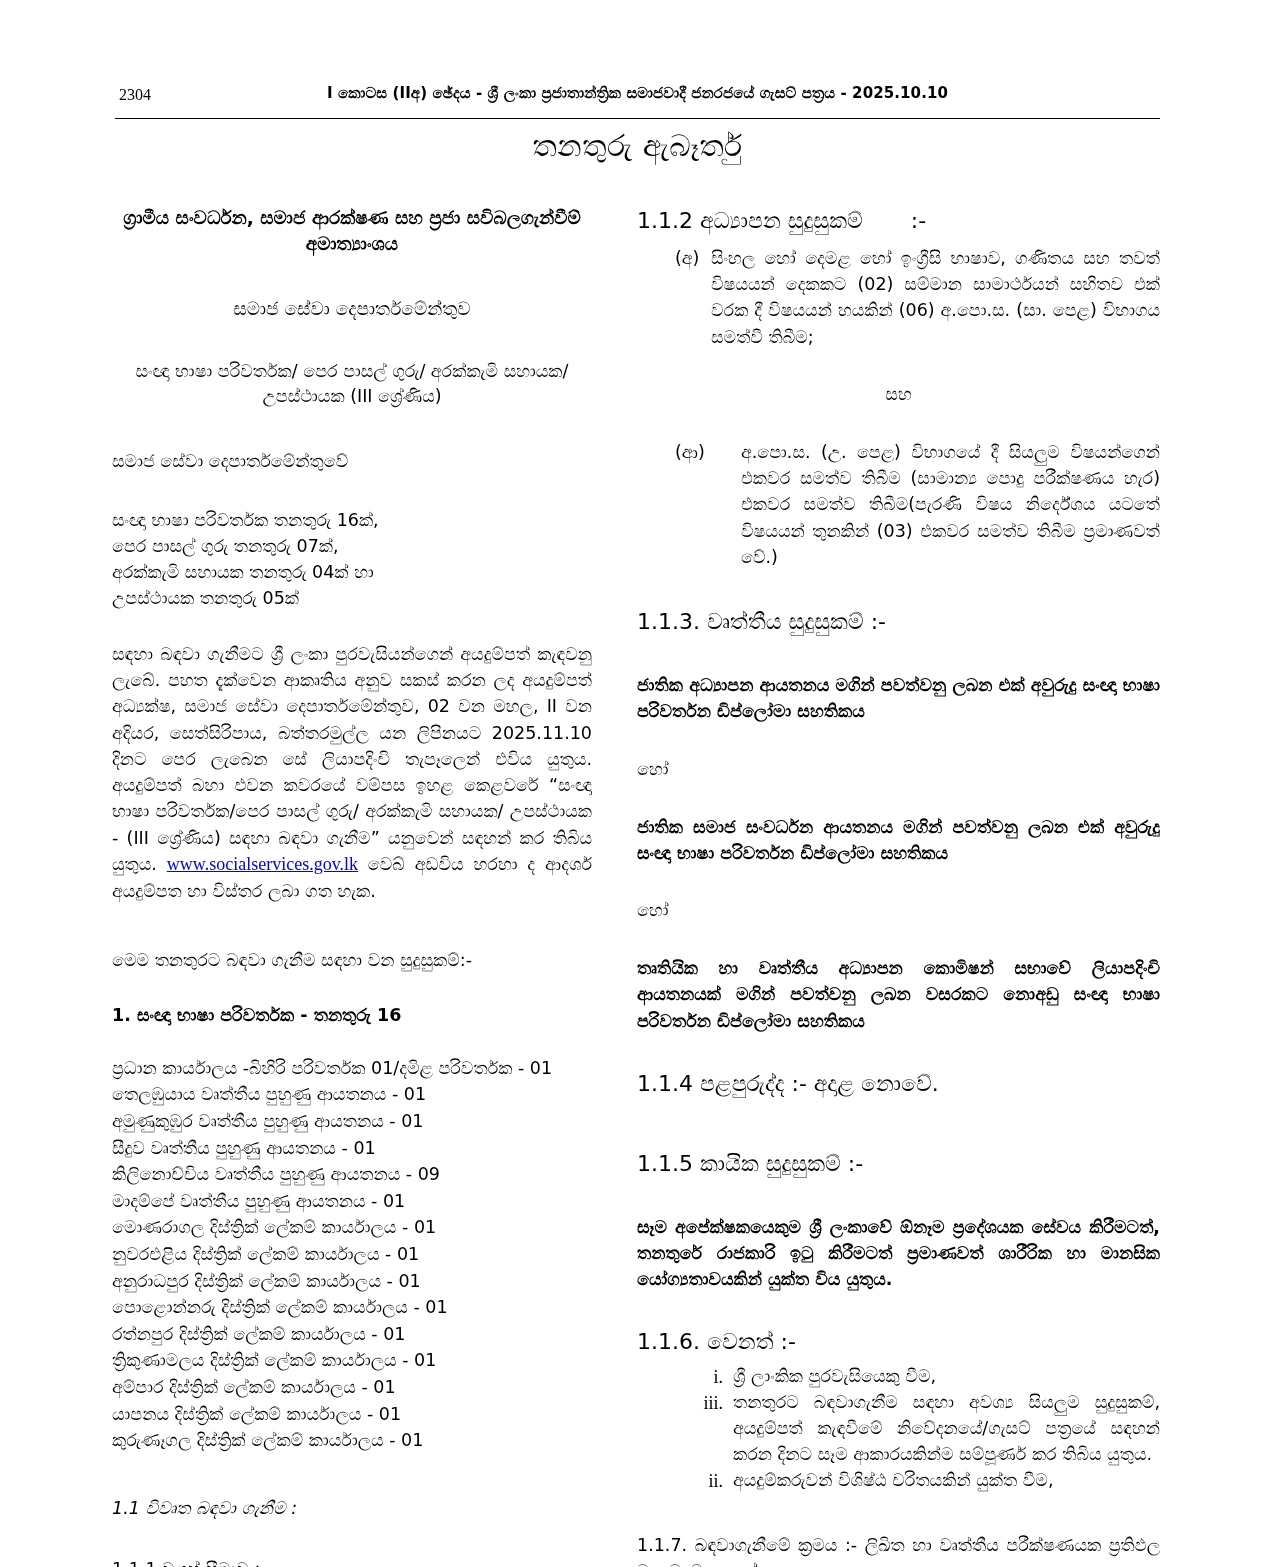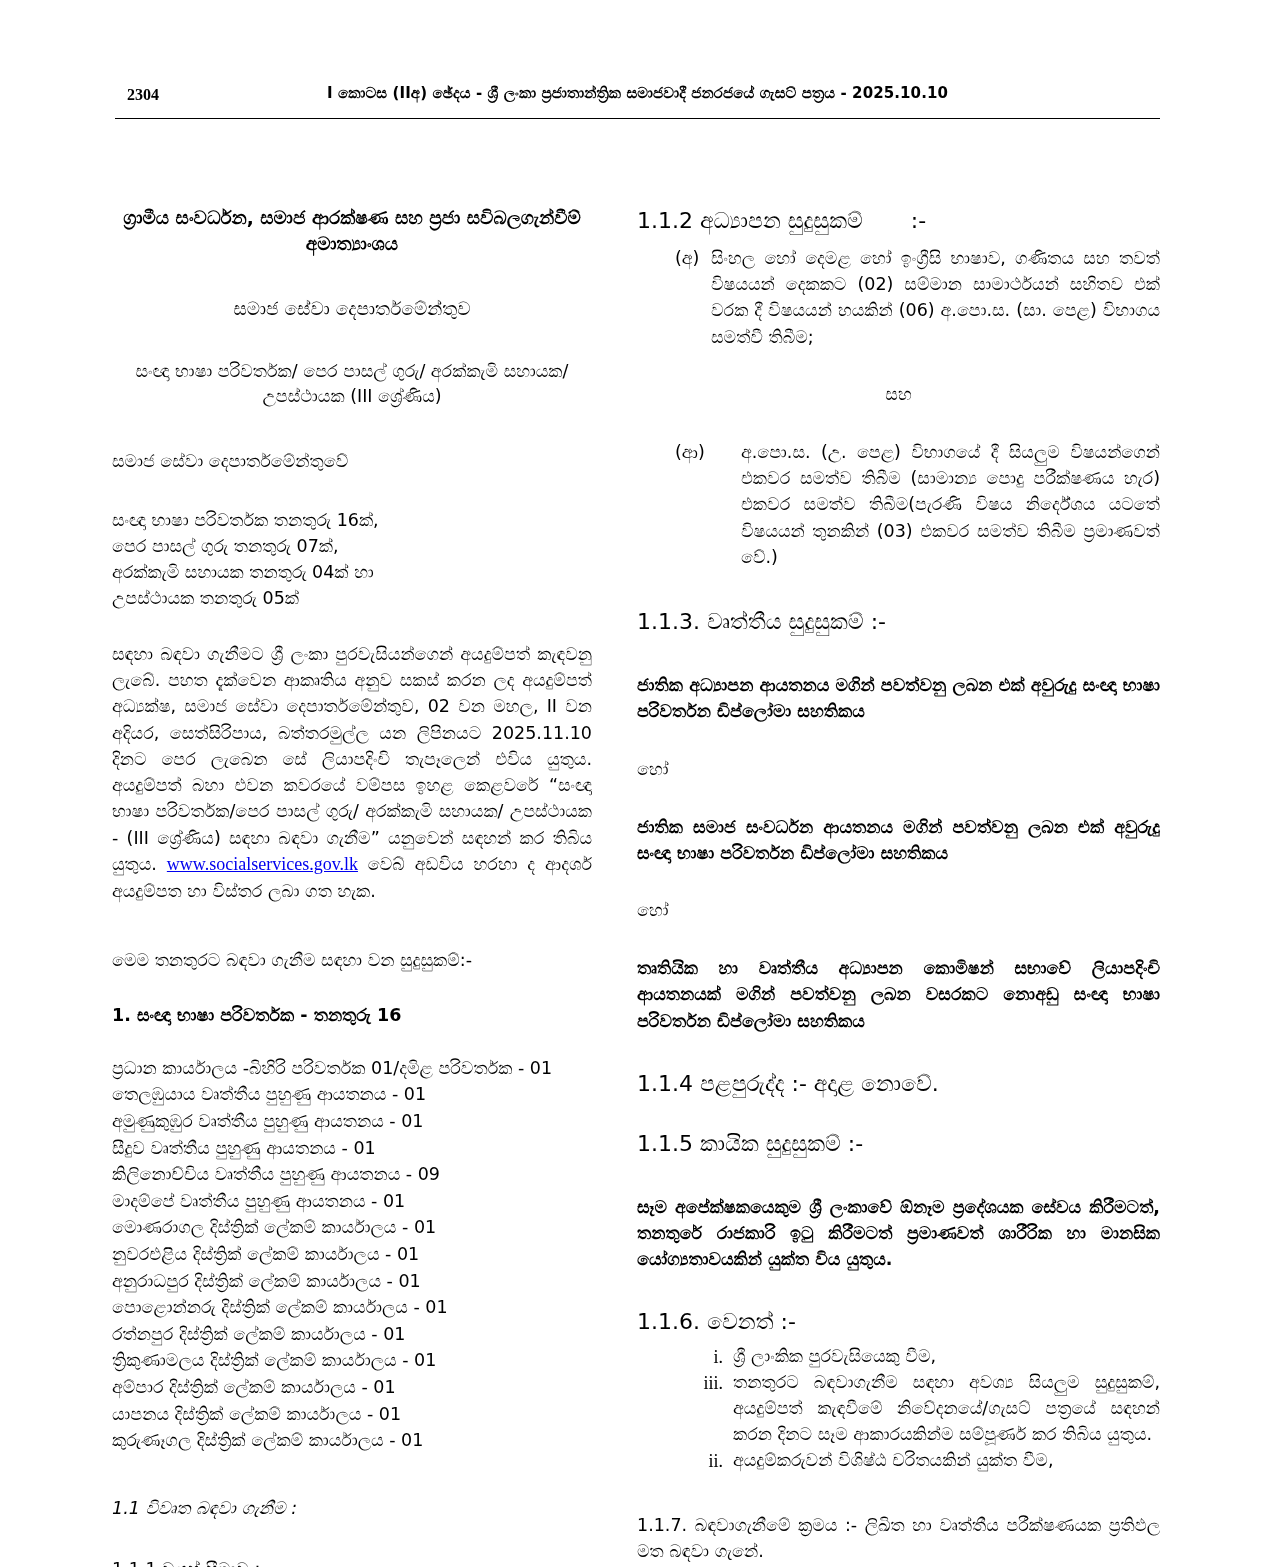--- a/index.html
+++ b/index.html
@@ -30,23 +30,23 @@
     left: 115px;
     top: 84px;
     width: 1045px;
     height: 26px;
     font-size: 15.5px;
     font-weight: bold;
     font-family: "DejaVu Sans", "Liberation Sans", sans-serif;
   }
   .rh-page-no {
     position: absolute;
-    left: 12px;
+    left: 4px;
     top: 2px;
-    font-weight: bold;
+    font-weight: normal;
     font-family: "Liberation Serif", "DejaVu Serif", serif;
     font-size: 16px;
   }
   .rh-title {
     position: absolute;
     left: 0;
     right: 0;
     top: 0;
     text-align: center;
     font-size: 15px;
@@ -246,20 +246,21 @@
 <body>
 
 <div class="page">
 
   <div class="running-head">
     <span class="rh-page-no">2304</span>
     <span class="rh-title">I කොටස (IIඅ) ඡේදය - ශ්‍රී ලංකා ප්‍රජාතාන්ත්‍රික සමාජවාදී ජනරජයේ ගැසට් පත්‍රය - 2025.10.10</span>
   </div>
   <div class="head-rule"></div>
 
+  <div class="doc-title">තනතුරු ඇබෑර්තු</div>
 
   <div class="col col-left">
 
     <div class="ministry">ග්‍රාමීය සංවර්ධන, සමාජ ආරක්ෂණ සහ ප්‍රජා සවිබලගැන්වීම් අමාත්‍යාංශය</div>
 
     <div class="dept">සමාජ සේවා දෙපාර්තමේන්තුව</div>
 
     <div class="posts-line">සංඥා භාෂා පරිවර්තක/ පෙර පාසල් ගුරු/ අරක්කැමි සහායක/ උපස්ථායක (III ශ්‍රේණිය)</div>
 
     <div class="dept2">සමාජ සේවා දෙපාර්තමේන්තුවේ</div>
@@ -332,21 +333,21 @@
     <div class="conj">හෝ</div>
 
     <p class="r-para">ජාතික සමාජ සංවර්ධන ආයතනය මගින් පවත්වනු ලබන එක් අවුරුදු සංඥා භාෂා පරිවර්තන ඩිප්ලෝමා සහතිකය</p>
 
     <div class="conj">හෝ</div>
 
     <p class="r-para">තෘතියික හා වෘත්තීය අධ්‍යාපන කොමිෂන් සභාවේ ලියාපදිංචි ආයතනයක් මගින් පවත්වනු ලබන වසරකට නොඅඩු සංඥා භාෂා පරිවර්තන ඩිප්ලෝමා සහතිකය</p>
 
     <div class="r-head" style="margin-top:34px">1.1.4 පළපුරුද්ද :- අදාළ නොවේ.</div>
 
-    <div class="r-head" style="margin-top:28px">1.1.5 කායික සුදුසුකම් :-</div>
+    <div class="r-head" style="margin-top:48px">1.1.5 කායික සුදුසුකම් :-</div>
 
     <p class="r-para">සෑම අපේක්ෂකයෙකුම ශ්‍රී ලංකාවේ ඕනෑම ප්‍රදේශයක සේවය කිරීමටත්, තනතුරේ රාජකාරි ඉටු කිරීමටත් ප්‍රමාණවත් ශාරීරික හා මානසික යෝග්‍යතාවයකින් යුක්ත විය යුතුය.</p>
 
     <div class="r-head" style="margin-top:34px">1.1.6. වෙනත් :-</div>
 
     <ul class="roman-list">
       <li>
         <span class="mk">i.</span>
         <span>ශ්‍රී ලාංකික පුරවැසියෙකු වීම,</span>
       </li>

